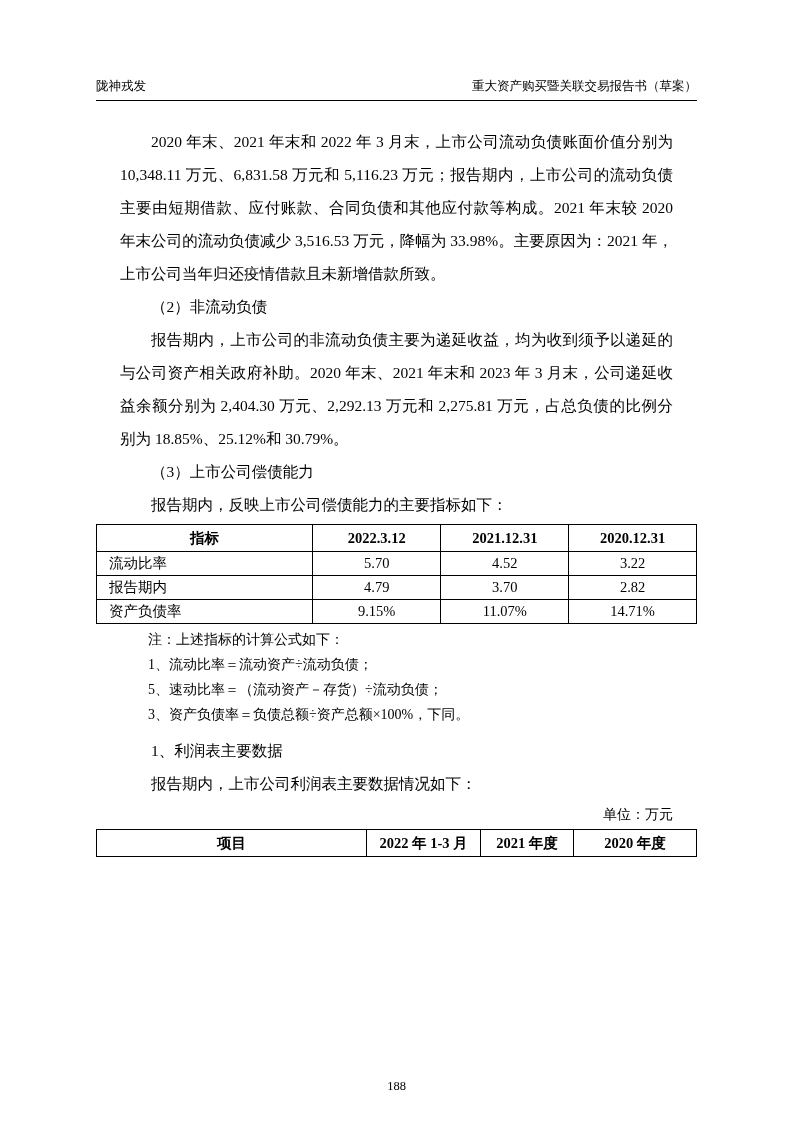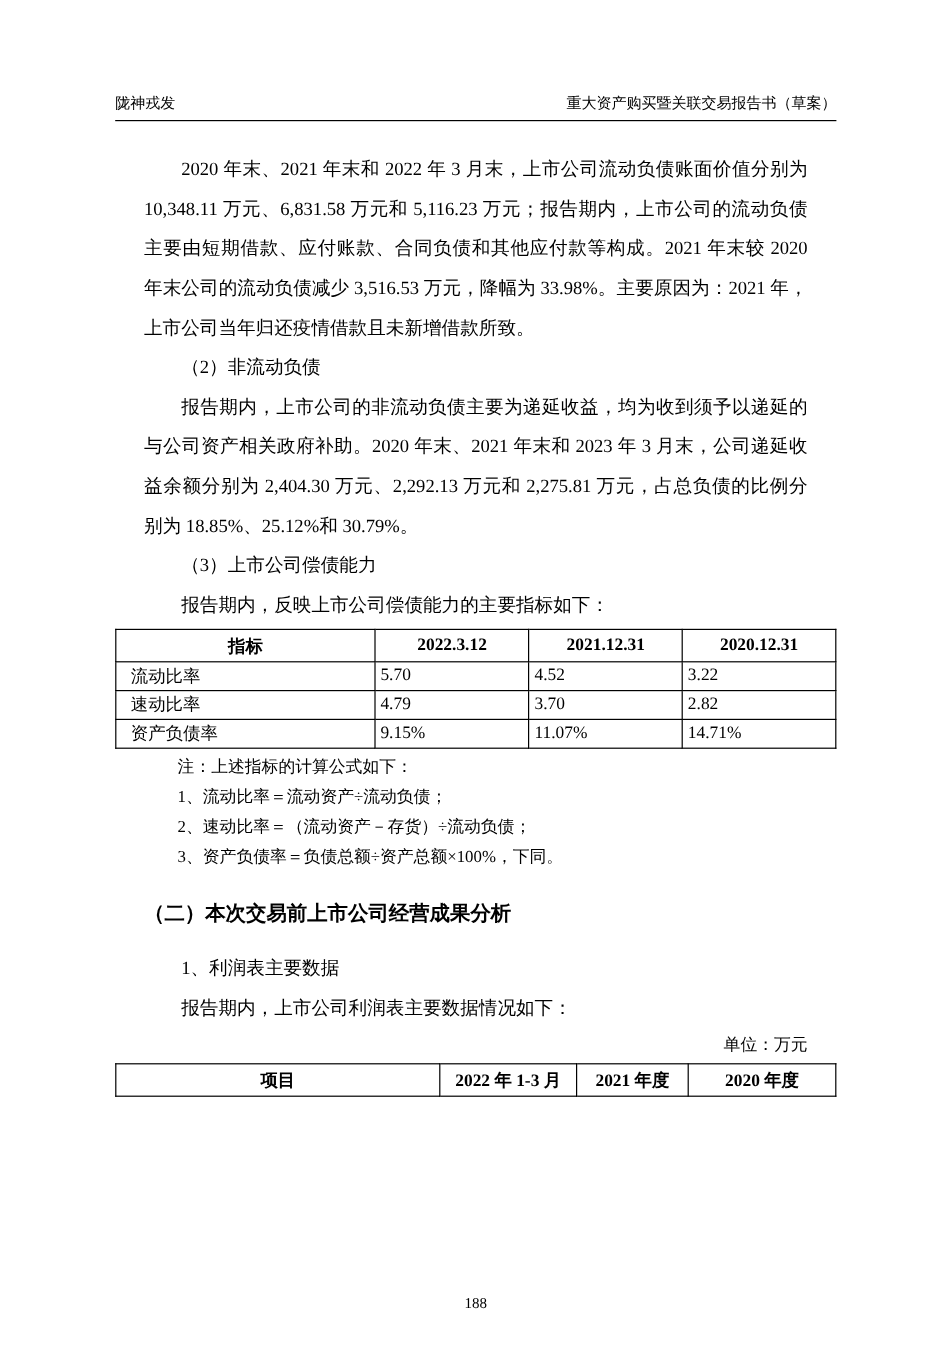--- a/index.html
+++ b/index.html
@@ -37,21 +37,21 @@
     border-collapse: collapse;
     font-size: 14.5px;
     table-layout: fixed;
   }
   .tbl th {
     border: 1px solid #000; font-weight: bold;
     height: 27px; text-align: center; padding: 1px 4px;
   }
   .tbl td {
     border: 1px solid #000;
-    height: 24px; text-align: left; padding: 1px 4px;
+    height: 24px; text-align: center; padding: 1px 4px;
   }
   .tbl td.cell-left { text-align: left; padding-left: 12px; }
   .notes { margin: 3px 0 7px 0; }
   .note-line { font-size: 14px; line-height: 25px; text-indent: 2em; }
   .section-heading {
     font-family: "Liberation Sans", "DejaVu Sans", sans-serif;
     font-weight: 700; font-size: 17px; line-height: 26px;
     margin: 22px 0 16px 0;
   }
   .unit-line { font-size: 14px; line-height: 22px; text-align: right; margin: 4px 0 2px 0; }
@@ -98,43 +98,42 @@
         </tr>
       </thead>
       <tbody>
         <tr>
           <td class="cell-left">流动比率</td>
           <td>5.70</td>
           <td>4.52</td>
           <td>3.22</td>
         </tr>
         <tr>
-          <td class="cell-left">速动比率</td>
+          <td class="cell-left">报告期内</td>
           <td>4.79</td>
           <td>3.70</td>
           <td>2.82</td>
         </tr>
         <tr>
           <td class="cell-left">资产负债率</td>
           <td>9.15%</td>
           <td>11.07%</td>
           <td>14.71%</td>
         </tr>
       </tbody>
     </table>
 
     <div class="notes">
       <p class="note-line">注：上述指标的计算公式如下：</p>
       <p class="note-line">1、流动比率＝流动资产÷流动负债；</p>
-      <p class="note-line">2、速动比率＝（流动资产－存货）÷流动负债；</p>
+      <p class="note-line">5、速动比率＝（流动资产－存货）÷流动负债；</p>
       <p class="note-line">3、资产负债率＝负债总额÷资产总额×100%，下同。</p>
     </div>
 
 
-    <h2 class="section-heading">（二）本次交易前上市公司经营成果分析</h2>
 
     <p class="line-item">1、利润表主要数据</p>
 
     <p class="para">报告期内，上市公司利润表主要数据情况如下：</p>
 
     <p class="unit-line">单位：万元</p>
 
     <table class="tbl">
       <colgroup>
         <col style="width:45%">

